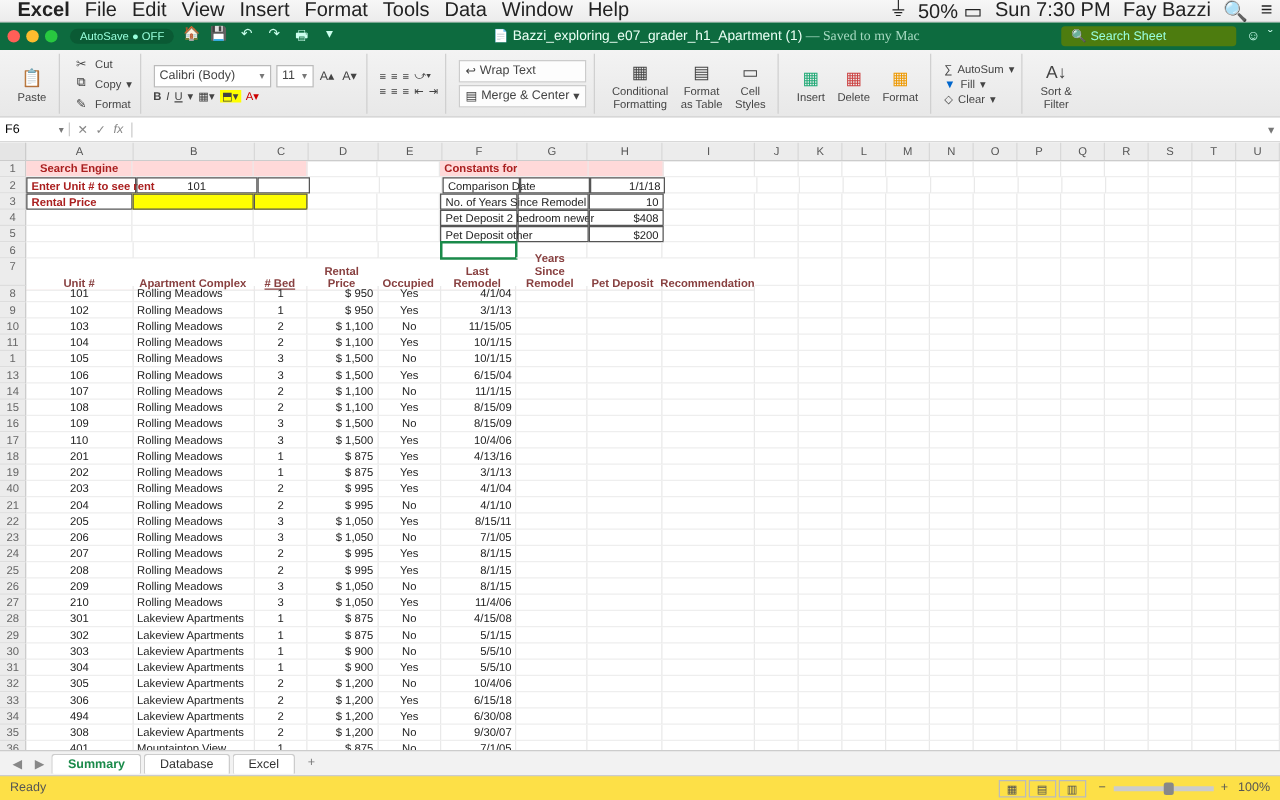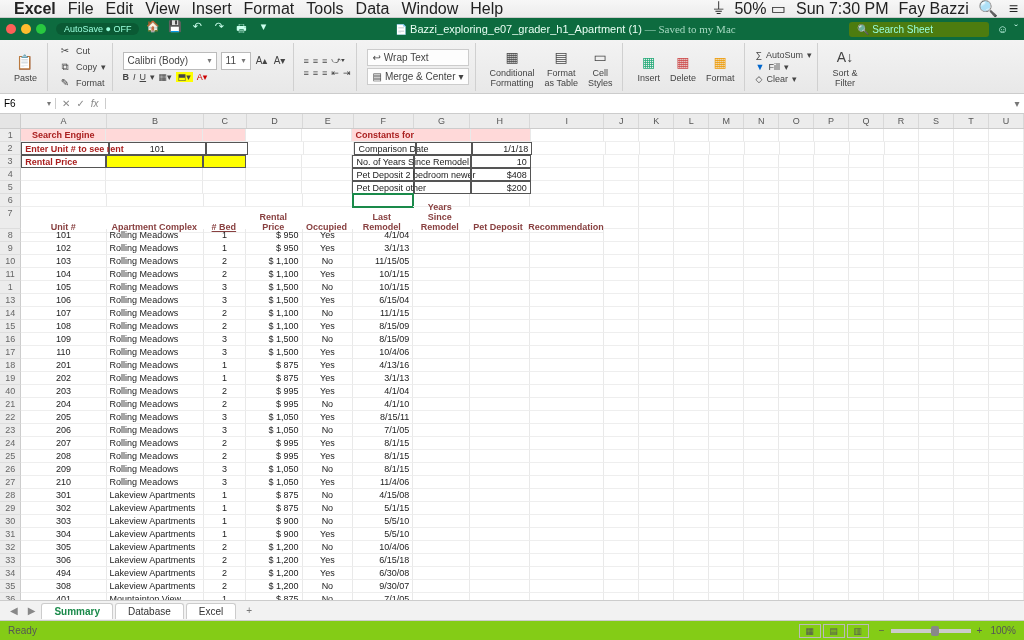--- a/index.html
+++ b/index.html
@@ -70,21 +70,21 @@
   .active-cell { outline:2px solid #1a8a4a; outline-offset:-1px; background:#fff; }
 
   
   .tabbar { height:20px; border-top:1px solid #ccc; background:#f2f2f2; display:flex; align-items:center; font-size:10px; padding:0 6px; gap:2px;}
   .tabnav { color:#888; padding:0 4px;}
   .tab { padding:2px 12px; border:1px solid #ccc; border-bottom:none; background:#fff; border-radius:3px 3px 0 0; color:#333;}
   .tab.active{ color:#1a8a4a; font-weight:600;}
   .addtab { padding:0 8px; color:#777;}
 
   
-  .status { height:20px; border-top:1px solid #ccc; background:#84cc16; display:flex; align-items:center; font-size:10px; color:#555; padding:0 8px;}
+  .status { height:20px; border-top:1px solid #ccc; background:#fde047; display:flex; align-items:center; font-size:10px; color:#555; padding:0 8px;}
   .status .spacer{flex:1;}
   .viewbtn { width:22px; height:14px; border:1px solid #bbb; margin-left:2px; display:flex; align-items:center; justify-content:center; font-size:9px;}
   .zoom-slider { width:80px; height:4px; background:#ccc; margin:0 6px; position:relative;}
   .zoom-slider::after{content:""; position:absolute; left:40px; top:-3px; width:8px; height:10px; background:#888; border-radius:2px;}
 </style>
 </head>
 <body>
 
 <div class="mac-menu">
   <span class="apple"></span>

